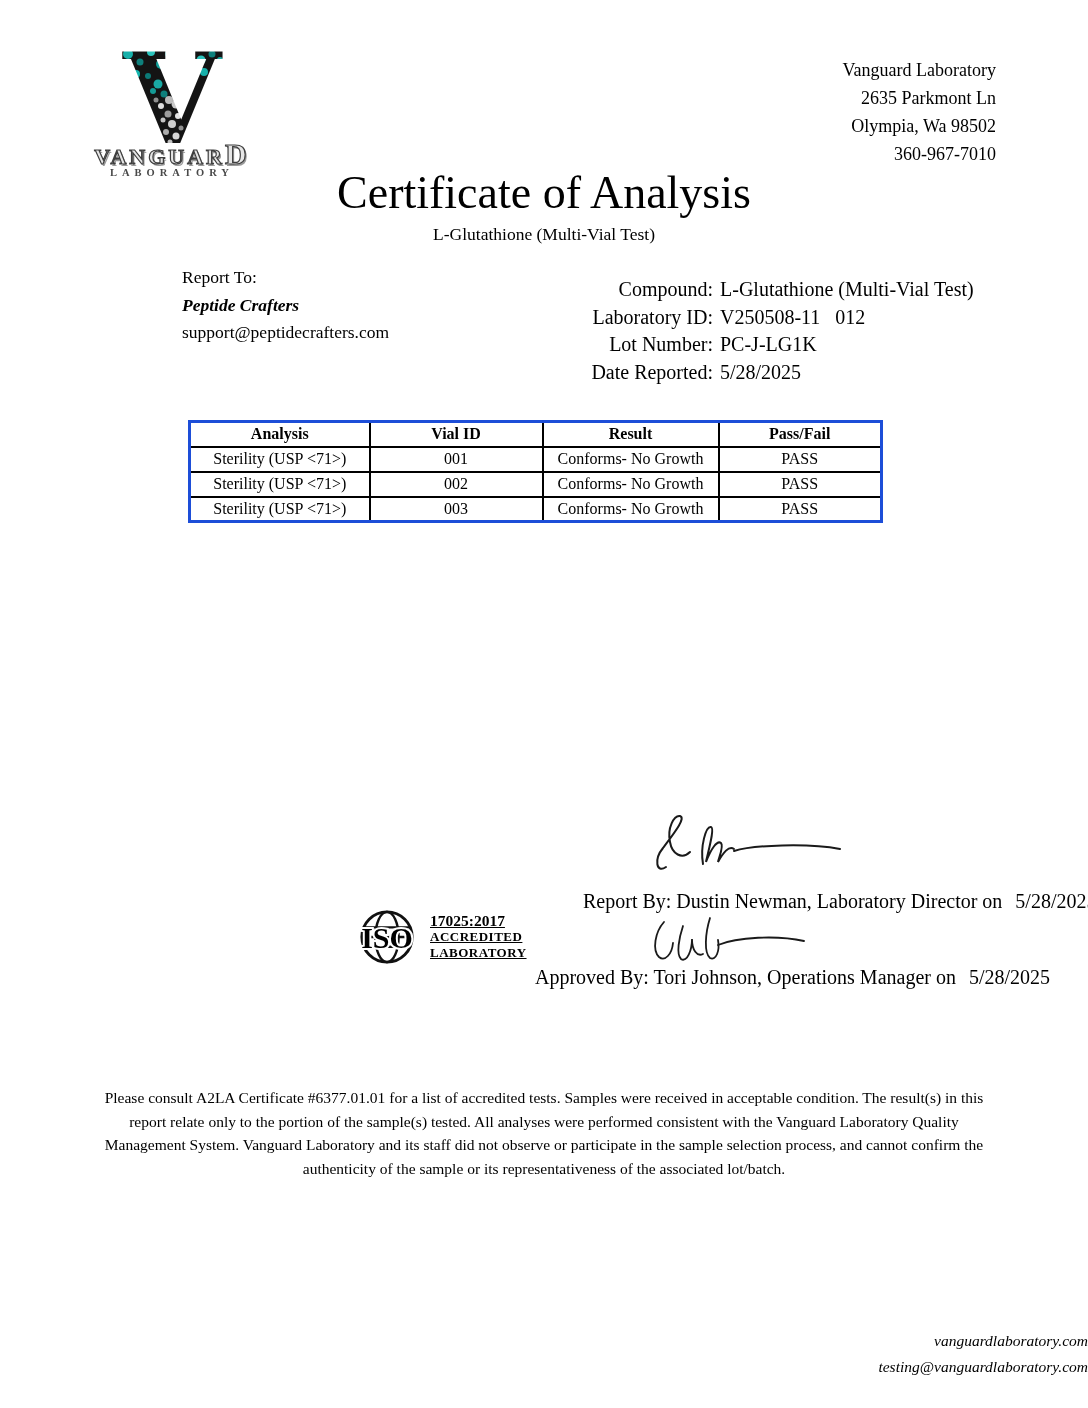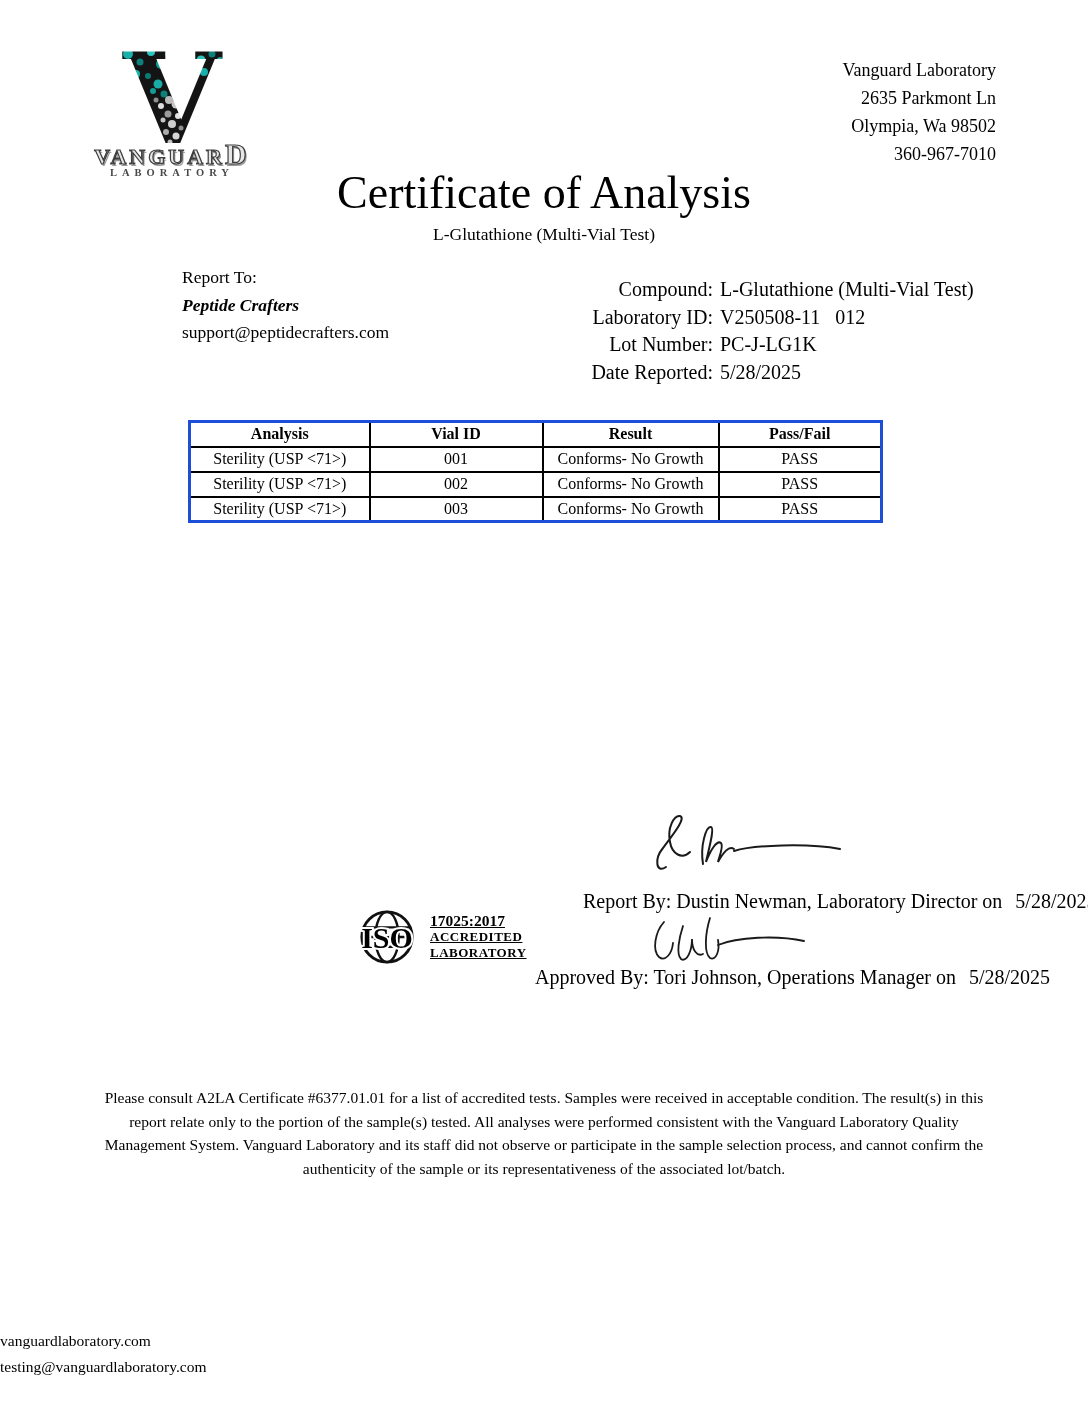--- a/index.html
+++ b/index.html
@@ -71,21 +71,21 @@
     font-weight:700; text-decoration:underline; line-height:16px; white-space:nowrap;
   }
   .iso-std { font-size:15.5px; }
   .iso-acc, .iso-lab { font-size:13px; letter-spacing:0.5px; }
 
   
   .disclaimer {
     position:absolute; left:94px; top:1086px; width:900px;
     text-align:center; font-size:15.5px; line-height:23.5px;
   }
-  .footer { position:absolute; left:0; top:1328px; width:100%; text-align:left; font-size:15.5px; line-height:26px; }
+  .footer { position:absolute; left:0; top:1328px; width:100%; text-align:right; font-size:15.5px; line-height:26px;font-style:italic; }
 </style>
 </head>
 <body>
 
 <div class="page">
 
   <div class="logo">
     <svg class="logo-v" width="132" height="104" viewBox="0 0 132 104">
       <defs>
         <clipPath id="vclip">

